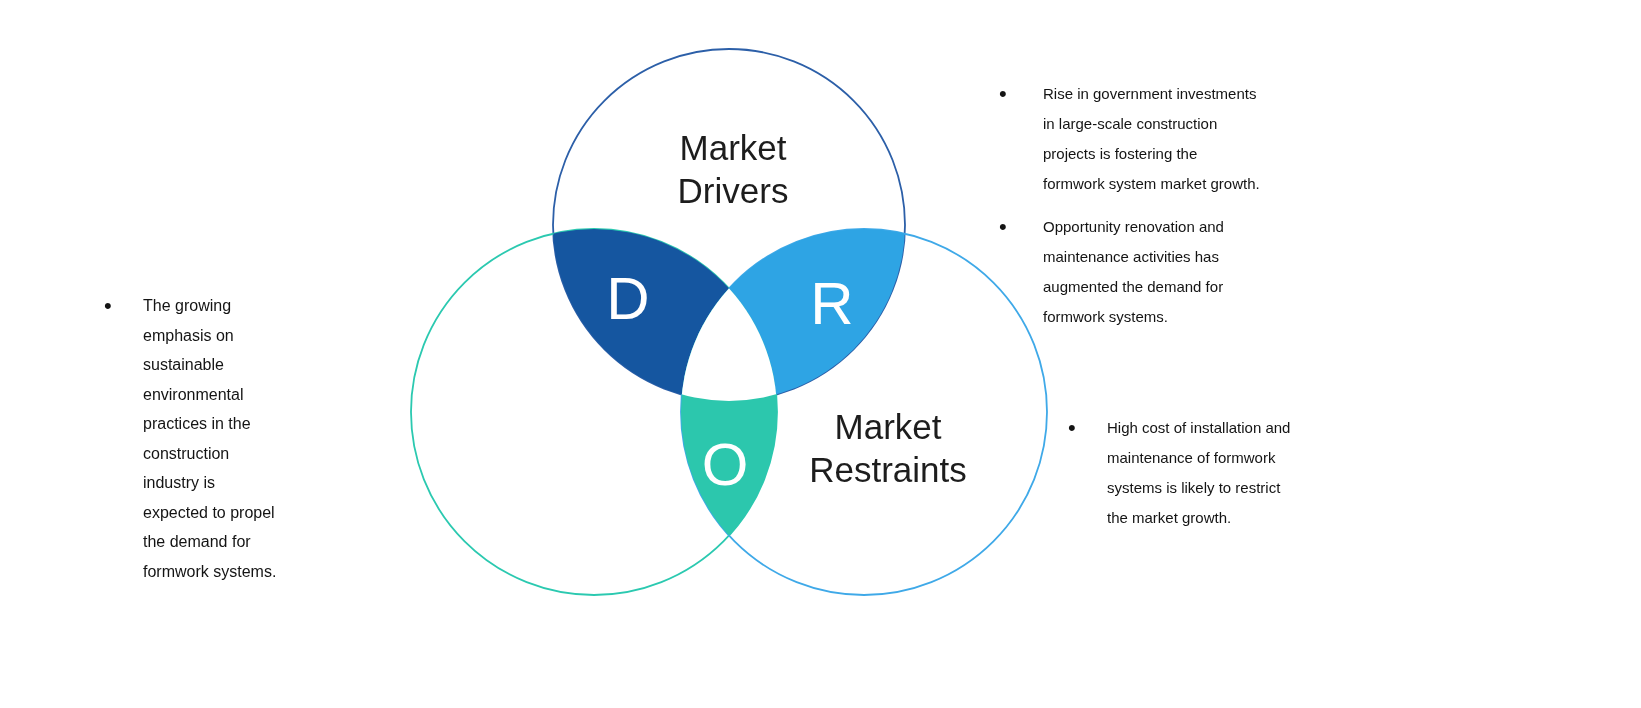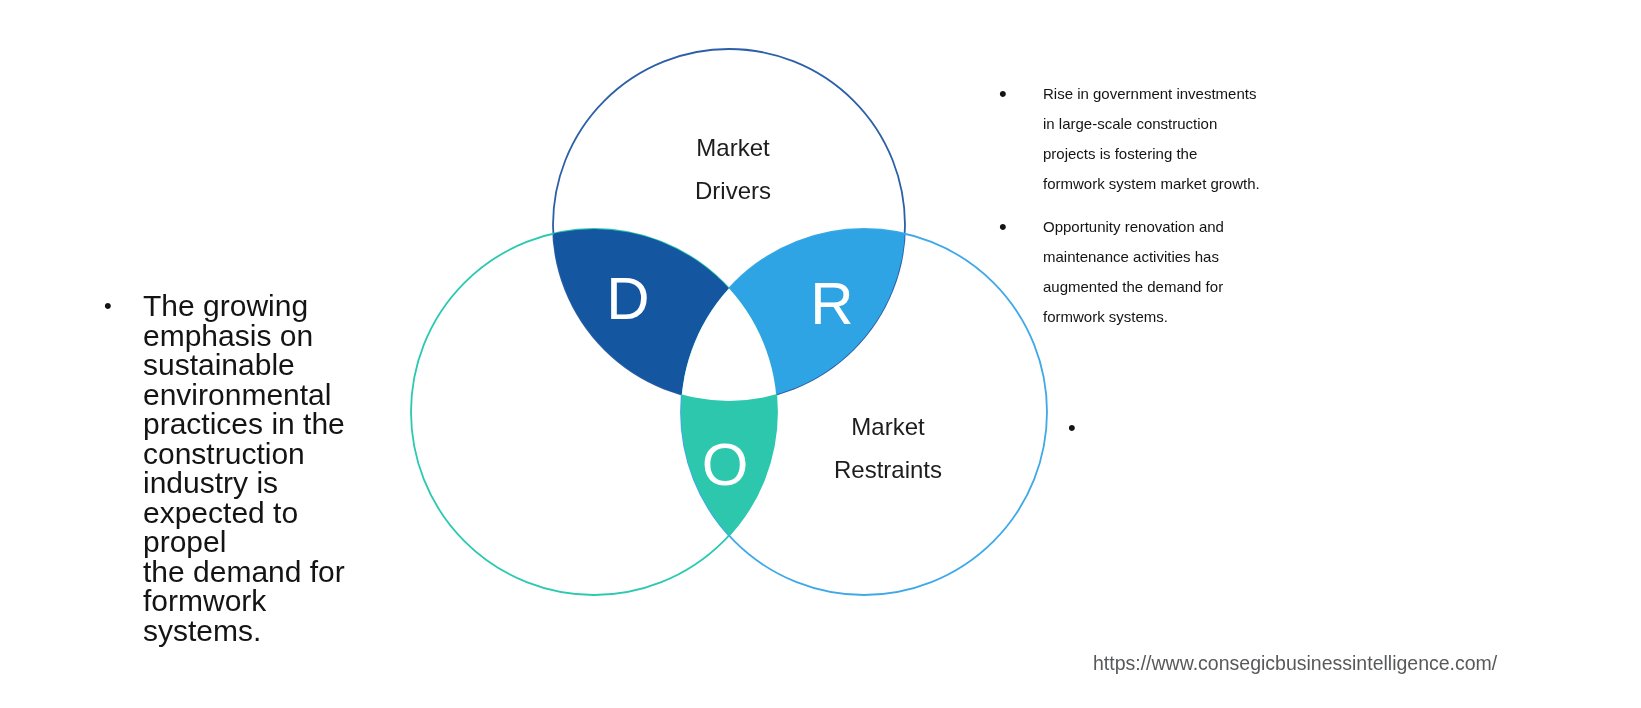--- a/index.html
+++ b/index.html
@@ -11,21 +11,21 @@
     overflow: hidden;
     font-family: "Liberation Sans", "DejaVu Sans", sans-serif;
     color: #1d1d1d;
   }
   #venn-svg { position: absolute; left: 0; top: 0; }
 
   .venn-label {
     position: absolute;
     width: 300px;
     text-align: center;
-    font-size: 24px;
+    font-size: 35px;
     line-height: 43px;
     color: #1d1d1d;
     white-space: pre-line;
     letter-spacing: 0px;
   }
   .venn-letter {
     position: absolute;
     width: 100px;
     text-align: center;
     font-size: 60px;
@@ -44,21 +44,21 @@
     flex: 0 0 auto;
     font-size: 22px;
     line-height: 30px;
   }
   .bullet-block .btext {
     white-space: pre-line;
     font-size: 15px;
     line-height: 30px;
   }
   .left-block .marker { width: 39px; line-height: 29.5px; }
-  .left-block .btext { font-size: 30px; line-height: 29.5px; }
+  .left-block .btext { font-size: 16px; line-height: 29.5px; }
   .rtop-block .marker { width: 53px; padding-left: 9px; box-sizing: border-box; }
   .rbot-block .marker { width: 39px; }
 
   #footer-url {
     position: absolute;
     left: 1093px;
     top: 652px;
     font-size: 19.5px;
     color: #58595b;
   }
@@ -137,17 +137,20 @@
   <div class="bullet-block rtop-block" style="left:990px; top:212px; width:440px;">
     <span class="marker">•</span>
     <span class="btext">Opportunity renovation and
 maintenance activities has
 augmented the demand for
 formwork systems.</span>
   </div>
 
   <div class="bullet-block rbot-block" style="left:1068px; top:413px; width:400px;">
     <span class="marker">•</span>
+    <span class="btext">High cost of installation and
+maintenance of formwork
+systems is likely to restrict
+the market growth.</span>
   </div>
 
-  <div id="footer-url">https://www.consegicbusinessintelligence.com/</div>
 
 </div>
 
 </body></html>

